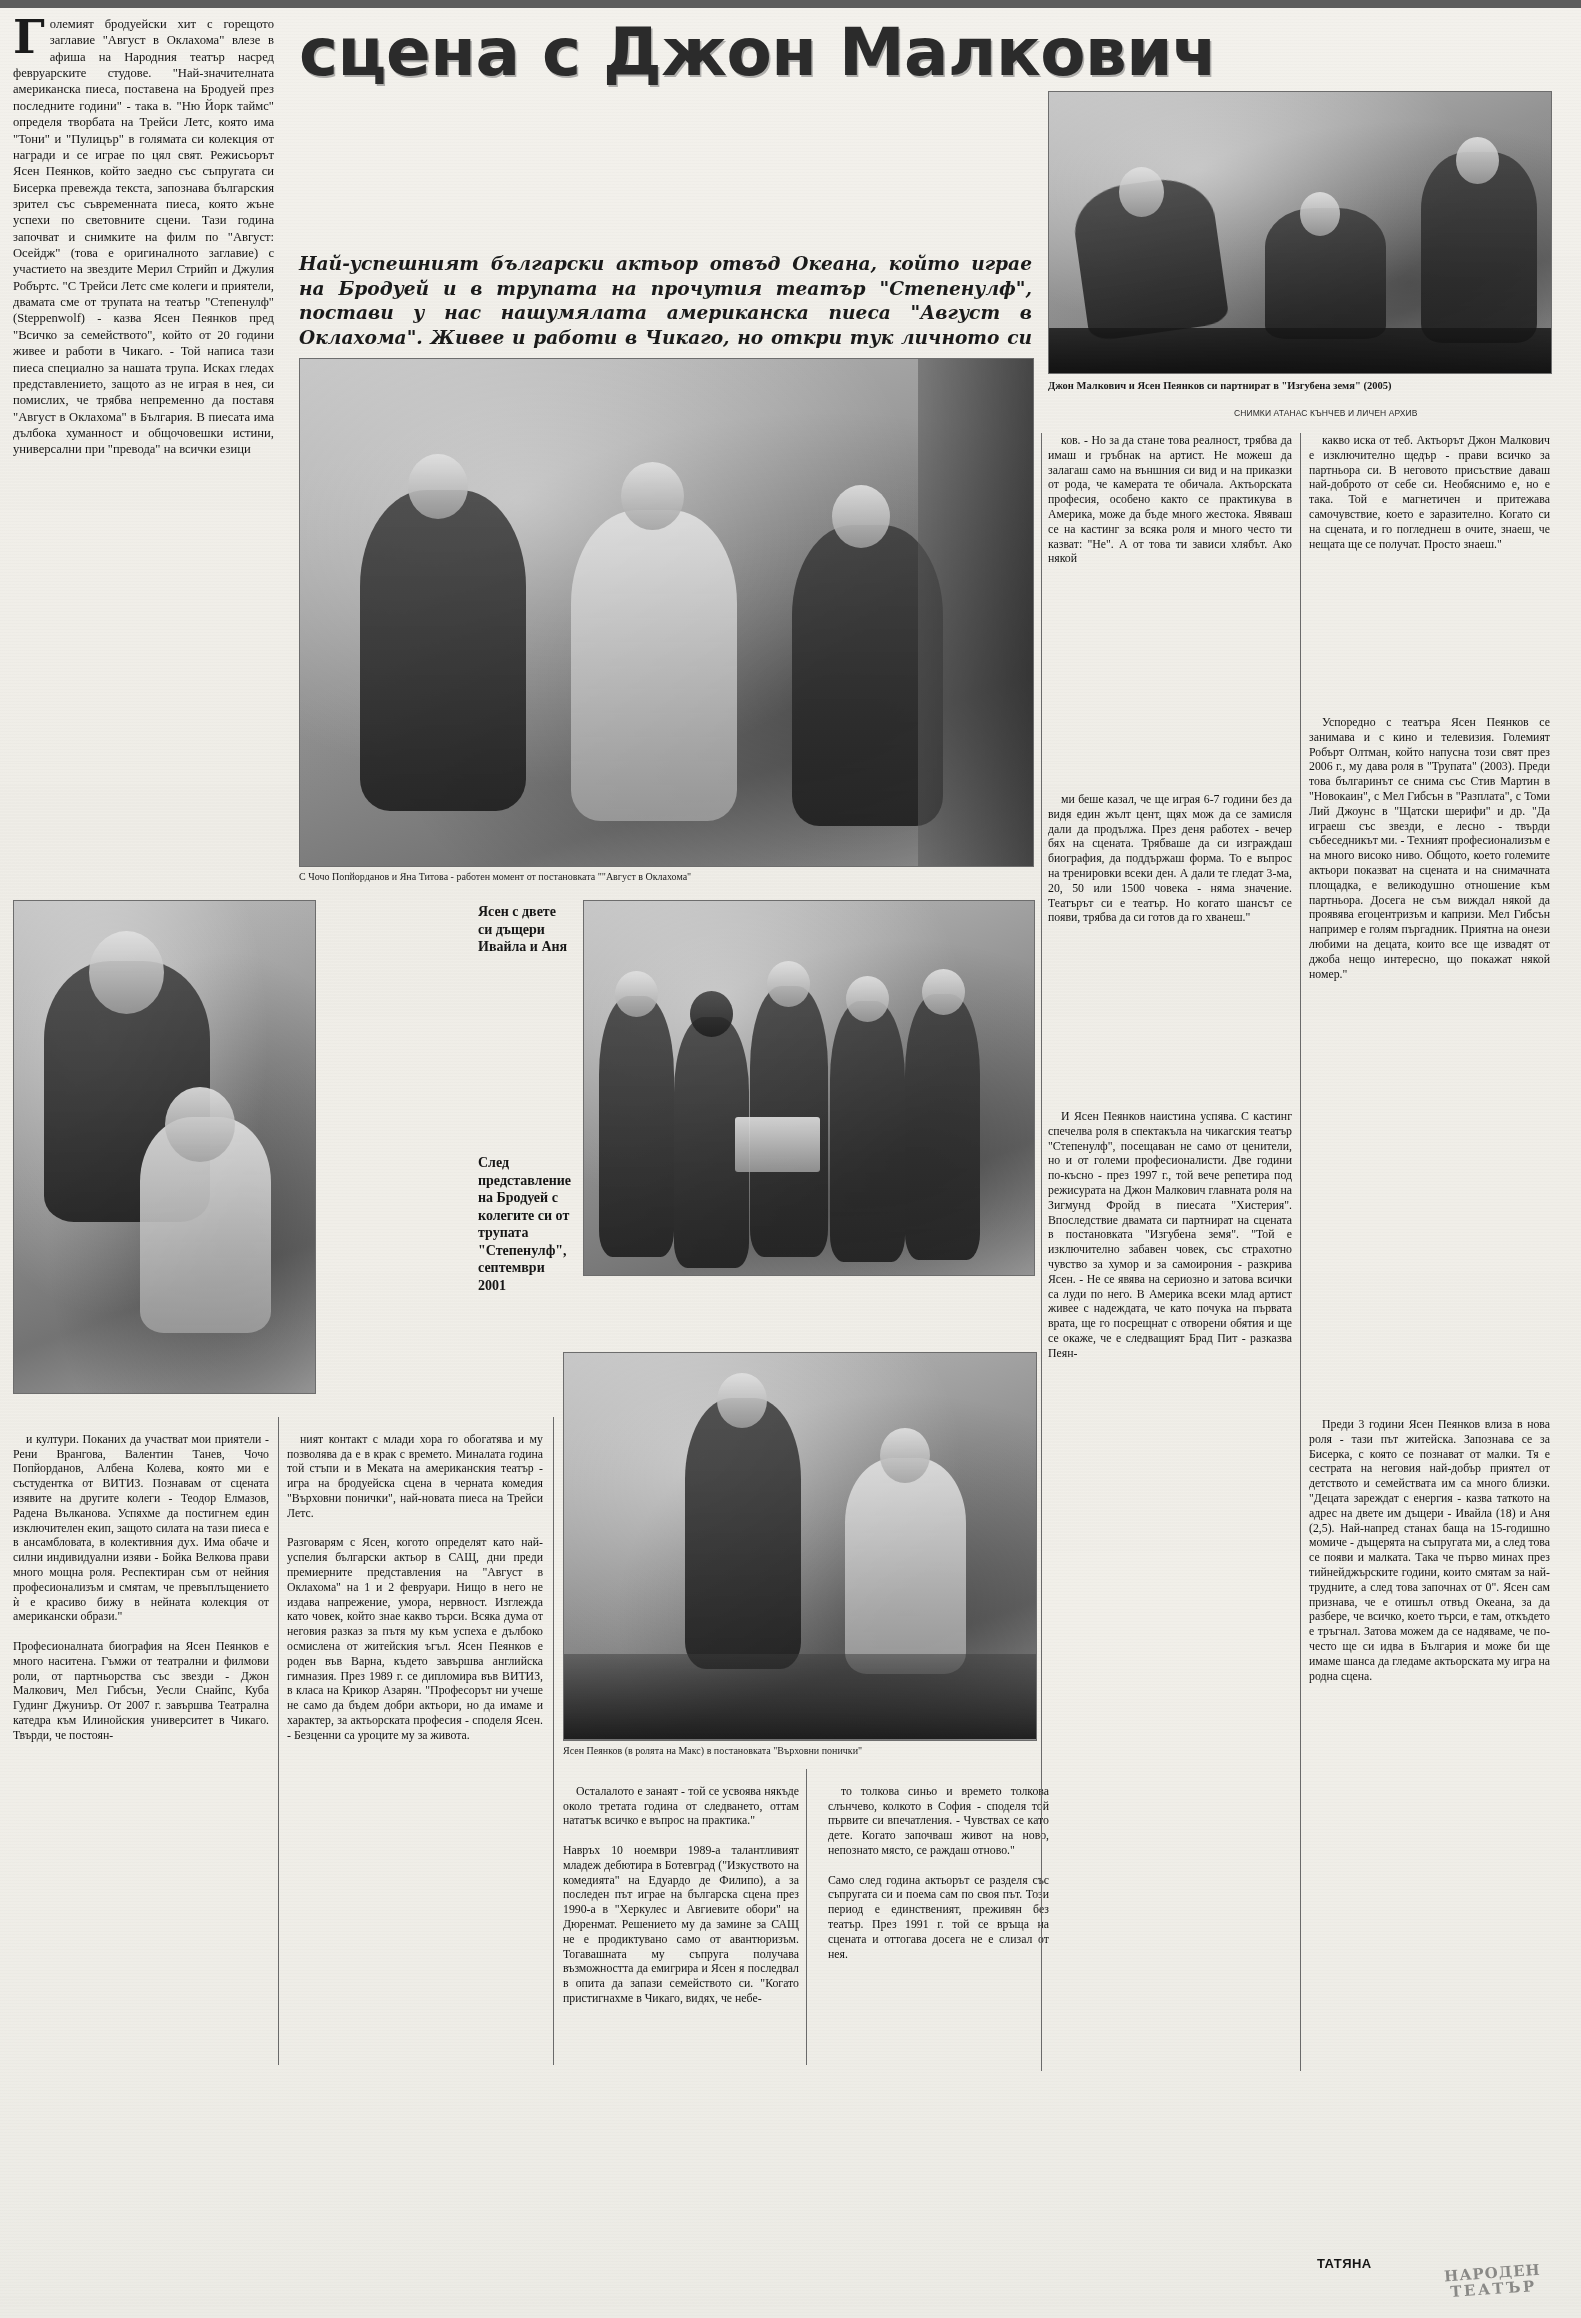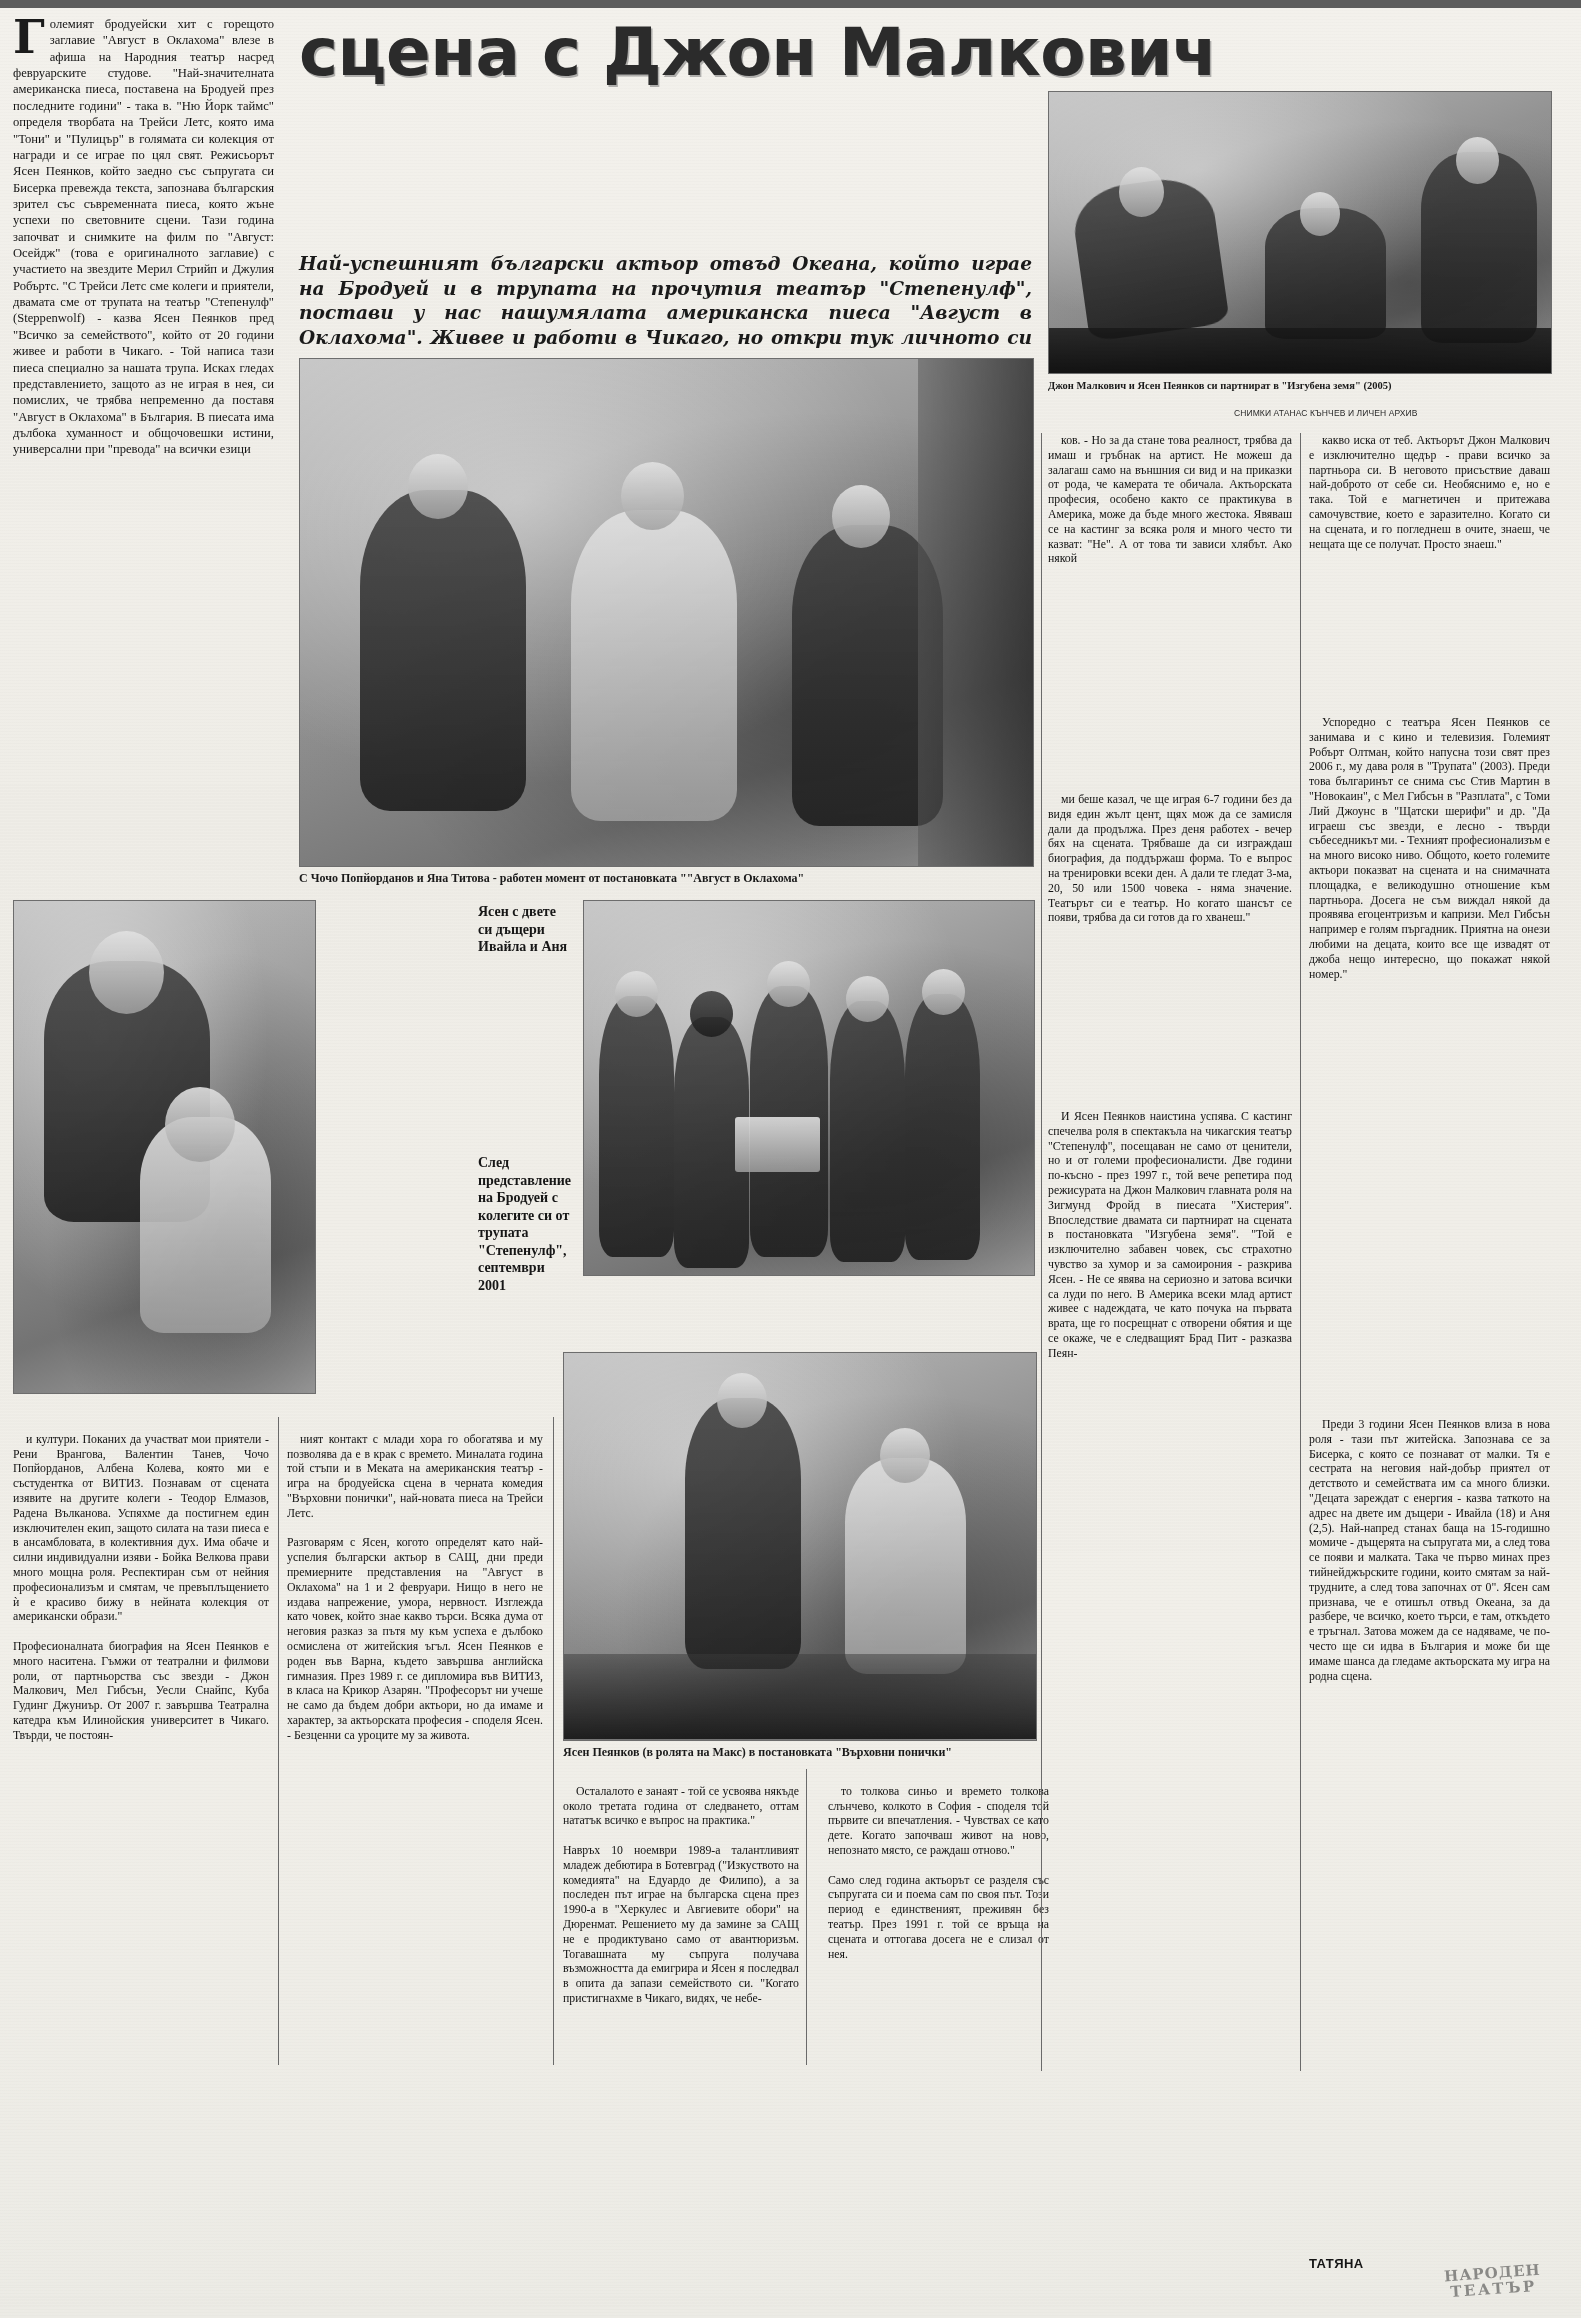--- a/index.html
+++ b/index.html
@@ -108,21 +108,21 @@
   .fig.head { border-radius: 50%; }
 
   .caption {
     position: absolute;
     font-family: "Liberation Serif", serif;
     font-size: 10.5px;
     line-height: 1.22;
     font-weight: bold;
     color: #1a1a1a;
   }
-  .caption.small { font-weight: bold; font-size: 12px; }
+  .caption.small { font-weight: normal; font-size: 10px; }
   .credit {
     position: absolute;
     font-family: "Liberation Sans", sans-serif;
     font-size: 8.5px;
     color: #2a2a2a;
     letter-spacing: 0.1px;
   }
 
   
   .sidecap {
@@ -152,20 +152,21 @@
     width: 0.5px;
   }
 
   .signature {
     position: absolute;
     font-family: "Liberation Sans", sans-serif;
     font-weight: bold;
     font-size: 13px;
     letter-spacing: 0.5px;
     color: #151515;
+    margin-left: 8px;
   }
   .logo {
     position: absolute;
     right: 0; bottom: 0;
     width: 151px; height: 46px;
     opacity: .55;
     font-family: "DejaVu Serif", serif;
     font-weight: bold;
     font-size: 15px;
     color: #3a3a3a;

